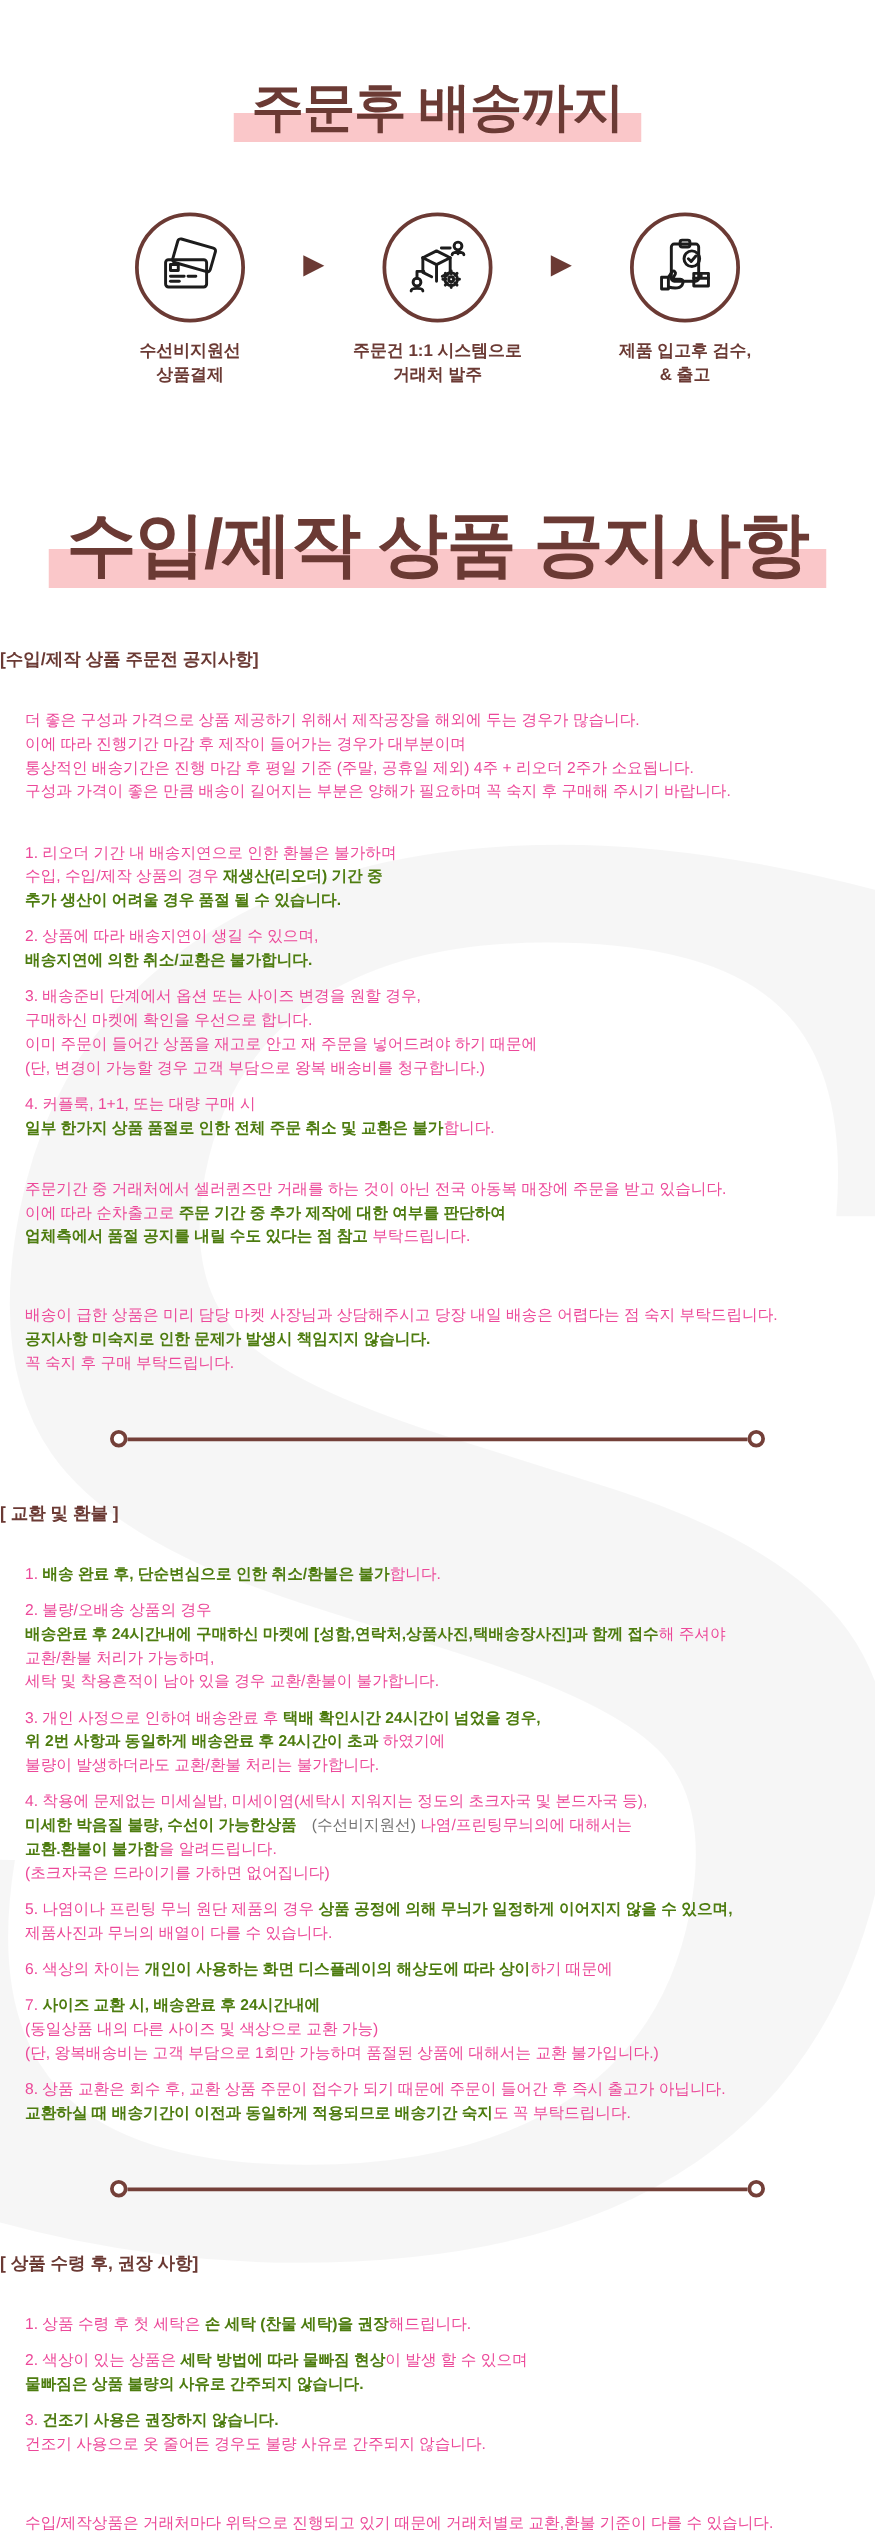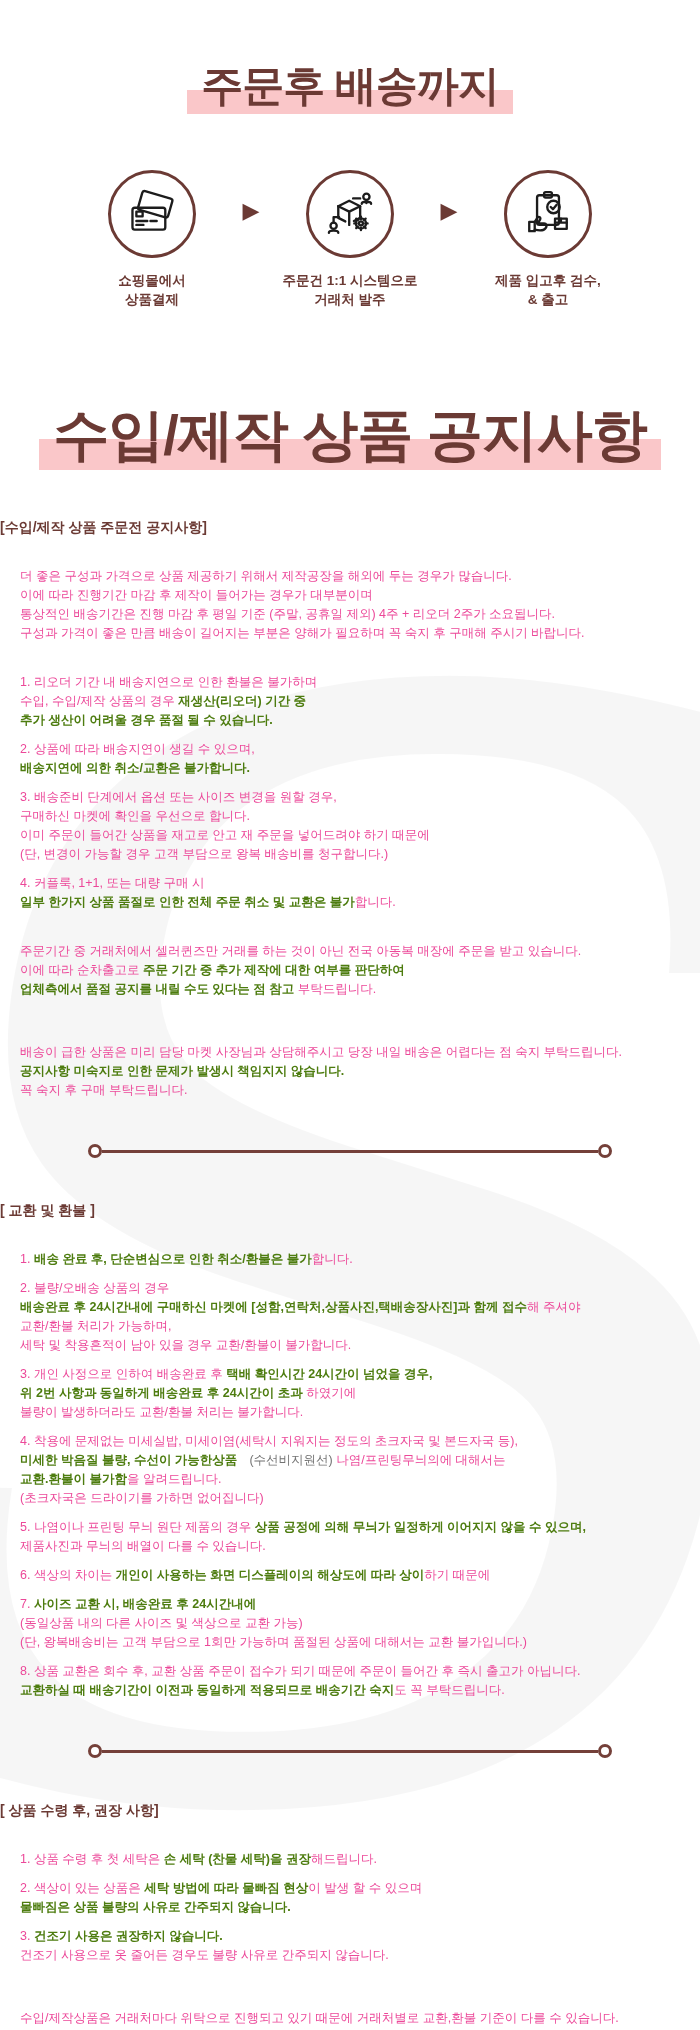--- a/index.html
+++ b/index.html
@@ -60,21 +60,21 @@
         <div class="circle">
           <svg viewBox="0 0 64 64">
             <rect x="16" y="7" width="40" height="25" rx="3" transform="rotate(16 36 20)"></rect>
             <rect x="7" y="24" width="42" height="28" rx="3"></rect>
             <rect x="12" y="29" width="8" height="6"></rect>
             <path d="M12 41h14 M30 41h8"></path>
             <path d="M12 46h9"></path>
           </svg>
         </div>
         <div class="caption">
-          <div>쇼핑몰에서</div>
+          <div>수선비지원선</div>
           <div>상품결제</div>
         </div>
       </div>
 
       <div class="arrow">▶</div>
 
       <div class="step">
         <div class="circle">
           <svg viewBox="0 0 64 64">
             <path d="M17 22l14-7 14 7v15l-8 4"></path>

